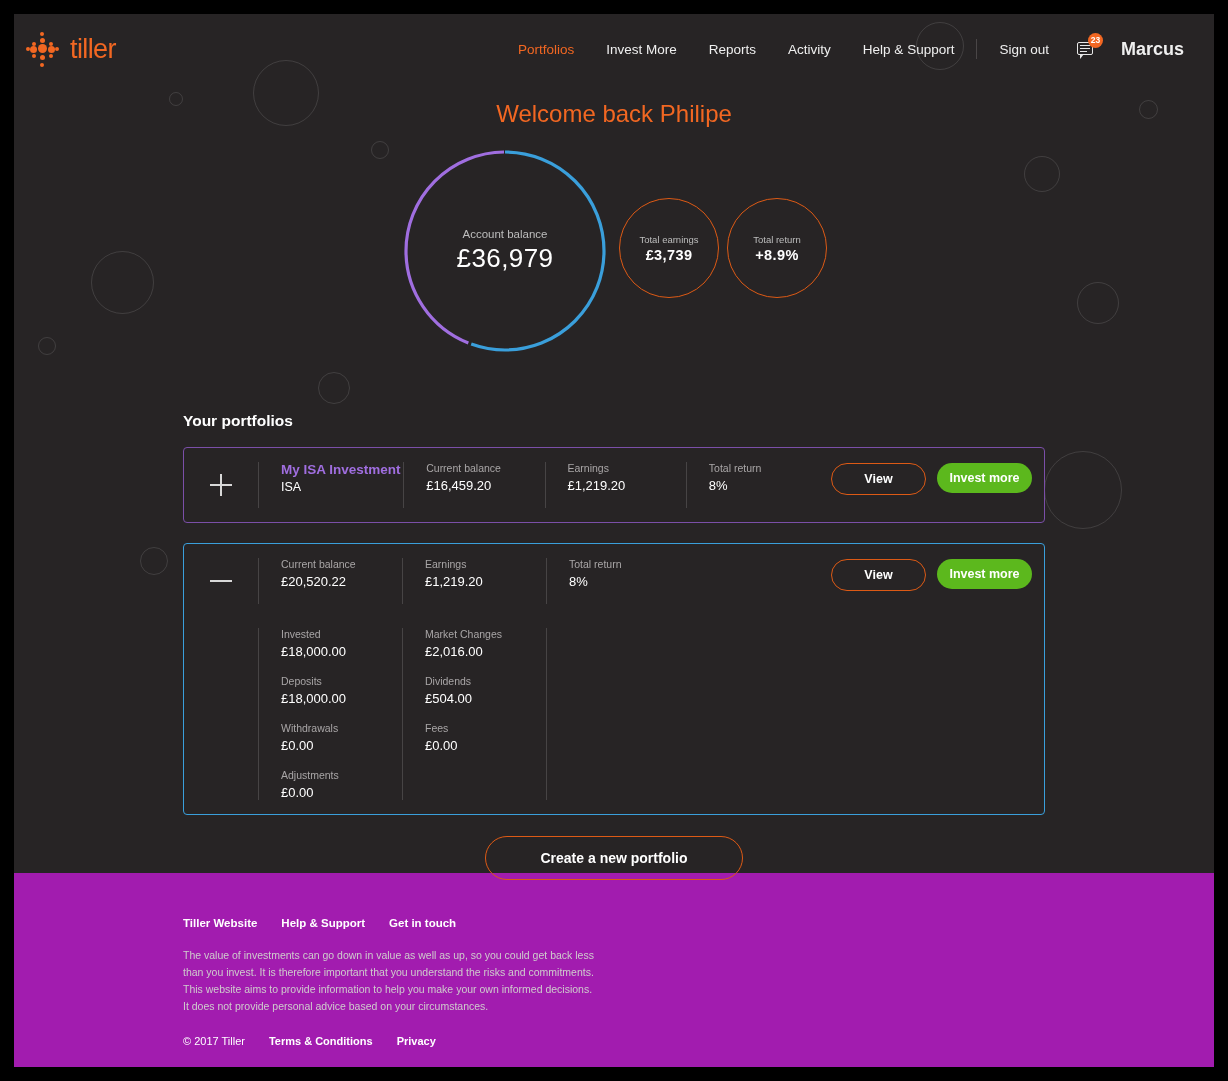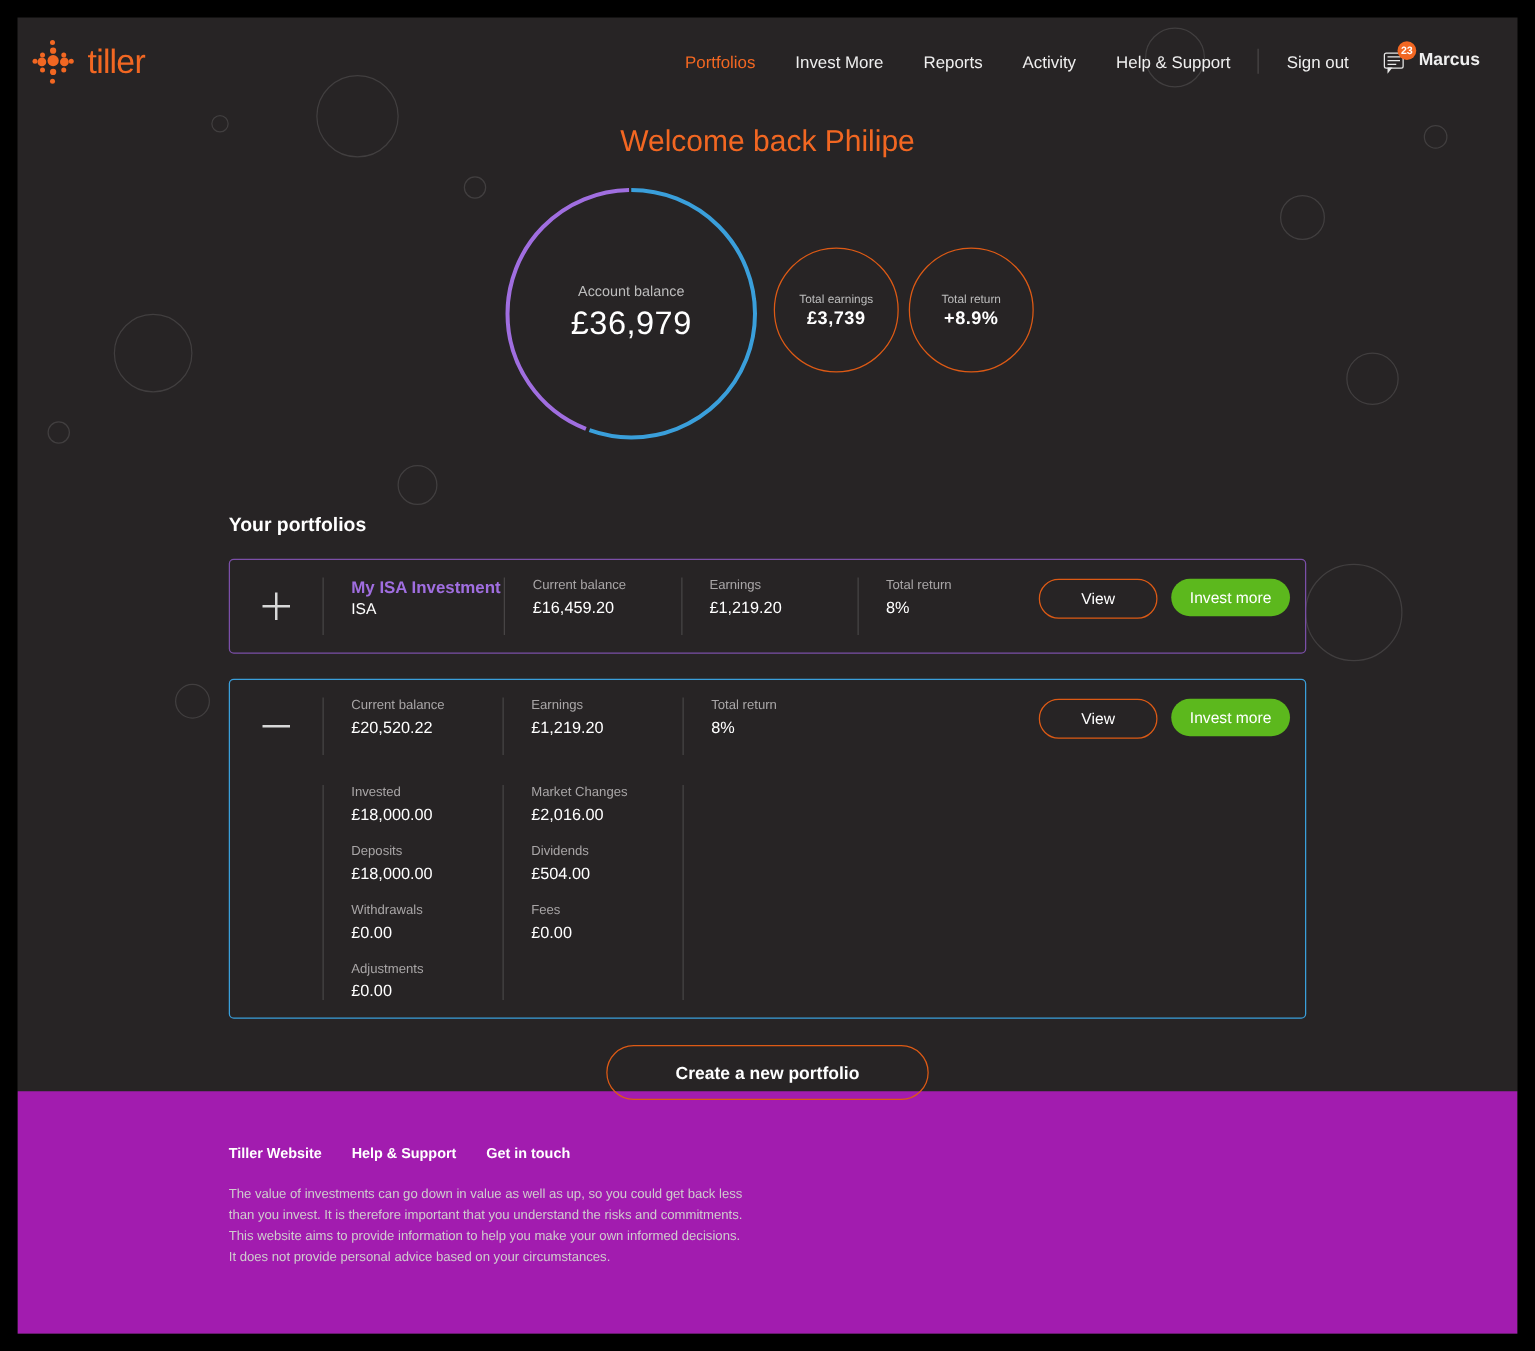--- a/index.html
+++ b/index.html
@@ -60,21 +60,21 @@
     color: #efefef;
     font-size: 13.5px;
     text-decoration: none;
     padding: 0 16px;
     white-space: nowrap;
   }
   .nav a.active { color: #f26722; text-align: center; }
   .nav .sep {
     width: 1px; height: 20px; background: #4a4647; margin: 0 6px;
   }
-  .userbox { display: flex; align-items: flex-start; gap: 8px; padding-left: 12px; }
+  .userbox { display: flex; align-items: center; gap: 24px; padding-left: 12px; }
   .msg-icon { position: relative; width: 20px; height: 20px; }
   .msg-icon .bubble {
     position: absolute; left: 0; top: 3px;
     width: 16px; height: 13px;
     border: 1.6px solid #e8e8e8; border-radius: 2px;
   }
   .msg-icon .bubble::after {
     content: ""; position: absolute; left: 2px; bottom: -5px;
     width: 0; height: 0;
     border-left: 4px solid #e8e8e8;
@@ -85,21 +85,21 @@
   }
   .badge {
     position: absolute; right: -6px; top: -6px;
     min-width: 15px; height: 15px;
     background: #f26722; color: #fff;
     border-radius: 50%;
     font-size: 8.5px; font-weight: 700;
     display: flex; align-items: center; justify-content: center;
     line-height: 1;
   }
-  .username { color: #efefef; font-size: 14px; font-weight: 700; }
+  .username { color: #efefef; font-size: 18px; font-weight: 700; }
 
   
   .hero { position: relative; text-align: center; z-index: 2; }
   .welcome {
     color: #f26722;
     font-size: 24px;
     margin-top: 16px;
     font-weight: 400;
   }
   .rings {
@@ -187,21 +187,21 @@
 
   .f-label { font-size: 10.5px; color: #a9a6a7; }
   .f-value { font-size: 13px; color: #ffffff; margin-top: 4px; }
   .f-value.accent { color: #f26722; }
 
   .actions {
     margin-left: auto; display: flex; align-items: flex-start; gap: 11px;
     padding-right: 12px; padding-top: 1px;
   }
   .btn {
-    font-size: 12.5px; font-weight: 400;
+    font-size: 12.5px; font-weight: 700;
     border-radius: 16px;
     padding: 8px 0;
     width: 95px;
     text-align: center;
     cursor: pointer;
     white-space: nowrap;
   }
   .btn-view {
     background: transparent; color: #ffffff;
     border: 1.4px solid #dd5a15;
@@ -447,15 +447,20 @@
     <span class="btn-create">Create a new portfolio</span>
   </div>
 
   <div class="footer">
     <div class="f-links">
       <a href="#">Tiller Website</a>
       <a href="#">Help &amp; Support</a>
       <a href="#">Get in touch</a>
     </div>
     <div class="disclaimer">The value of investments can go down in value as well as up, so you could get back less than you invest. It is therefore important that you understand the risks and commitments. This website aims to provide information to help you make your own informed decisions. It does not provide personal advice based on your circumstances.</div>
+    <div class="f-bottom">
+      <span class="copy">© 2017 Tiller</span>
+      <a href="#">Terms &amp; Conditions</a>
+      <a href="#">Privacy</a>
+    </div>
   </div>
 
 </div>
 
 </body></html>

